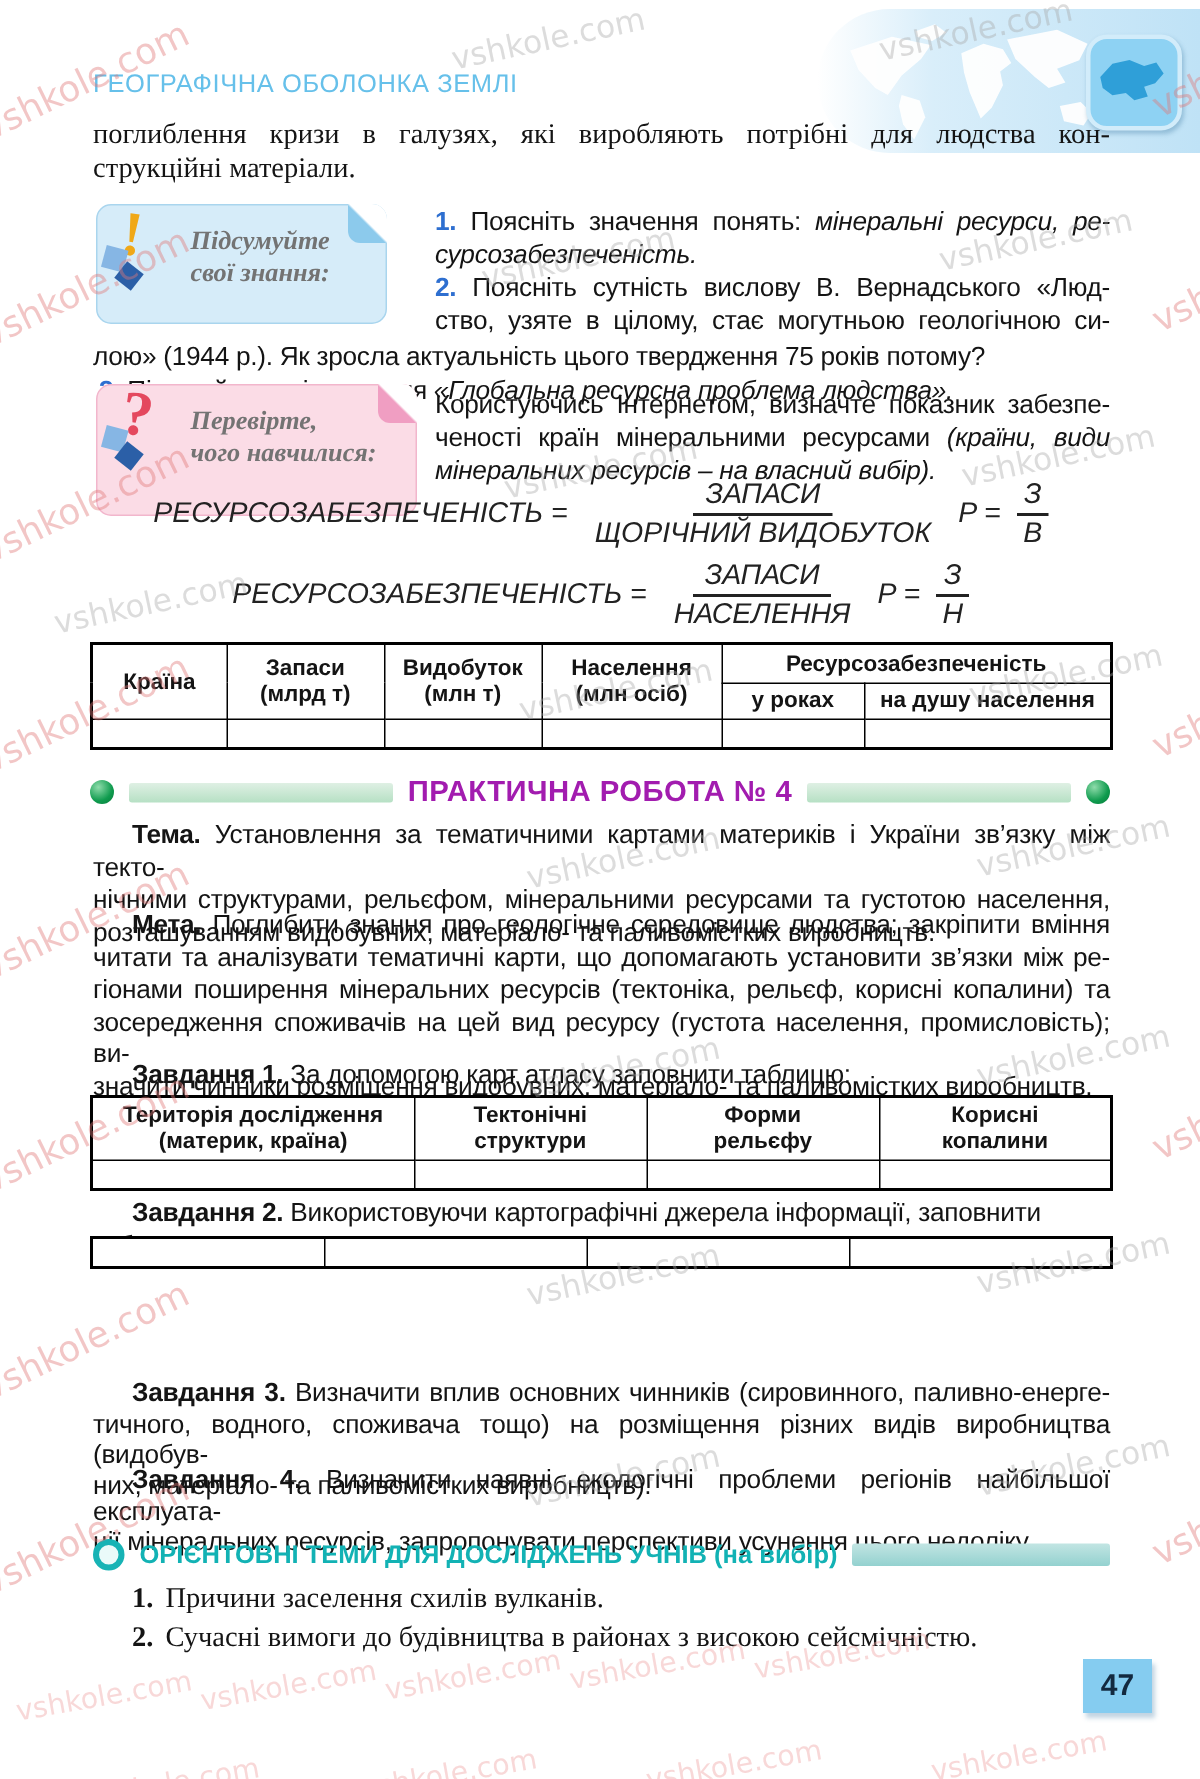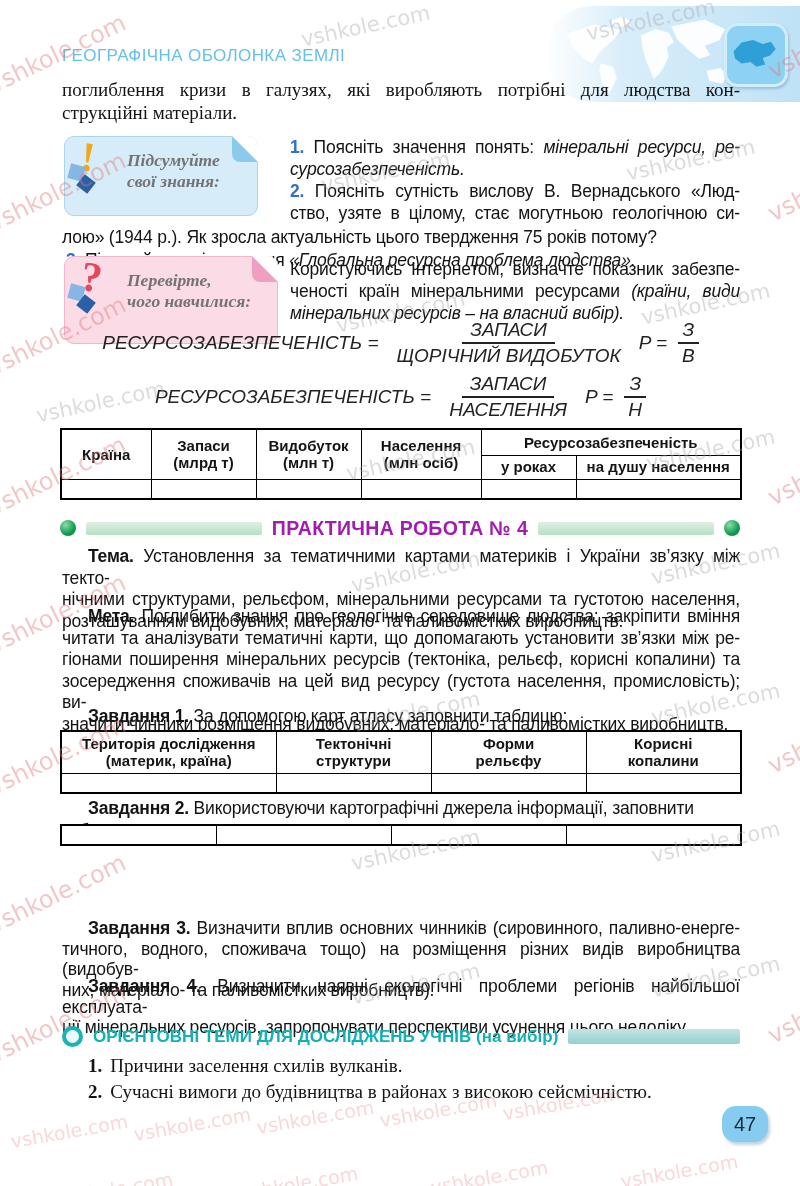--- a/index.html
+++ b/index.html
@@ -77,23 +77,23 @@
   
   .topics-h{left:62px;top:1026px;width:678px;display:flex;align-items:center;gap:10px;}
   .tdot{width:13px;height:13px;border-radius:50%;background:#eafaf9;border:4px solid #17b3b5;flex:0 0 auto;}
   .topics-h .ttitle{font-weight:bold;font-size:17px;color:#12b2b4;white-space:nowrap;}
   .tbar{height:15px;flex:1 1 auto;background:linear-gradient(180deg,#c2e5e3,#93d1cf);border-radius:2px;}
   .topic-item{position:absolute;left:88px;width:650px;font-family:"Liberation Serif",serif;
               font-size:19px;line-height:24px;}
   .topic-item .tnum{font-weight:bold;margin-right:8px;}
 
   
-  .badge{left:722px;top:1106px;width:46px;height:36px;border-radius:14px;background:#85ccf0;
+  .badge{left:722px;top:1106px;width:46px;height:36px;border-radius:0;background:#85ccf0;
          box-shadow:2px 3px 3px rgba(120,160,190,.45);display:flex;align-items:center;justify-content:center;
-         font-weight:normal;font-size:20px;color:#13293f;}
+         font-weight:bold;font-size:20px;color:#13293f;}
 </style>
 </head>
 <body>
 
 <div id="page">
 
   <span class="wm red" style="left:-18px;top:40px">vshkole.com</span>
   <span class="wm gray" style="left:300px;top:14px">vshkole.com</span>
   <span class="wm gray" style="left:585px;top:8px">vshkole.com</span>
   <span class="wm red" style="left:762px;top:25px">vshkole.com</span>

